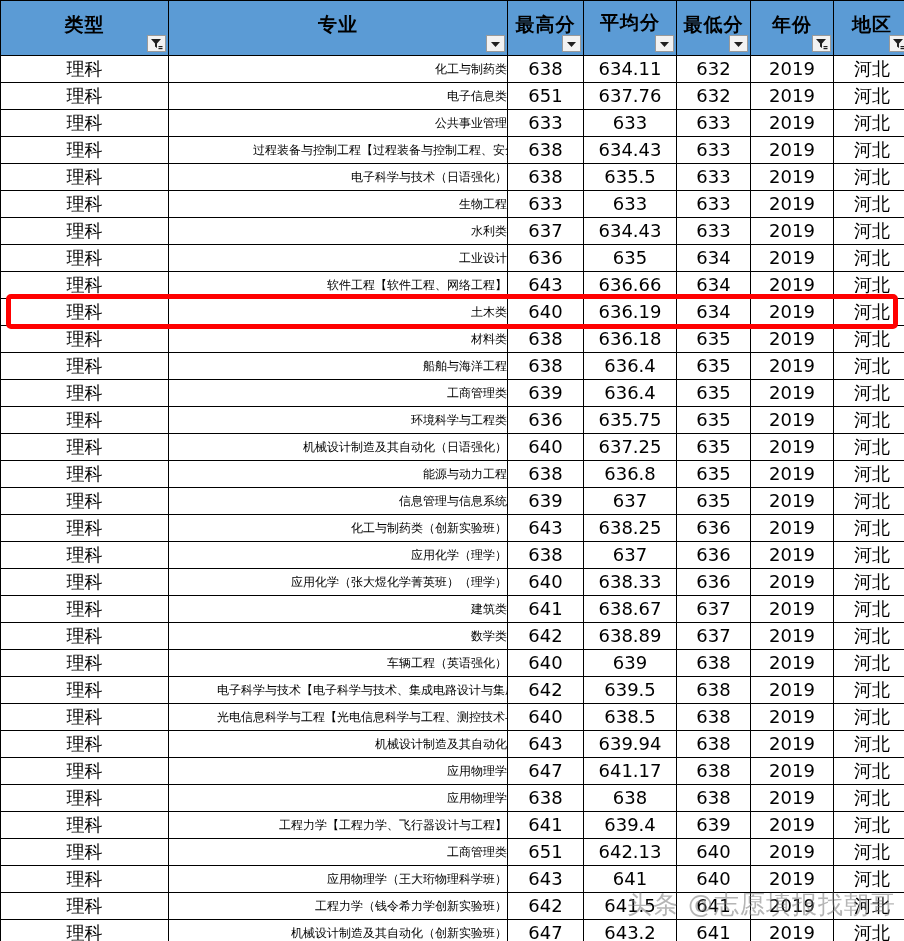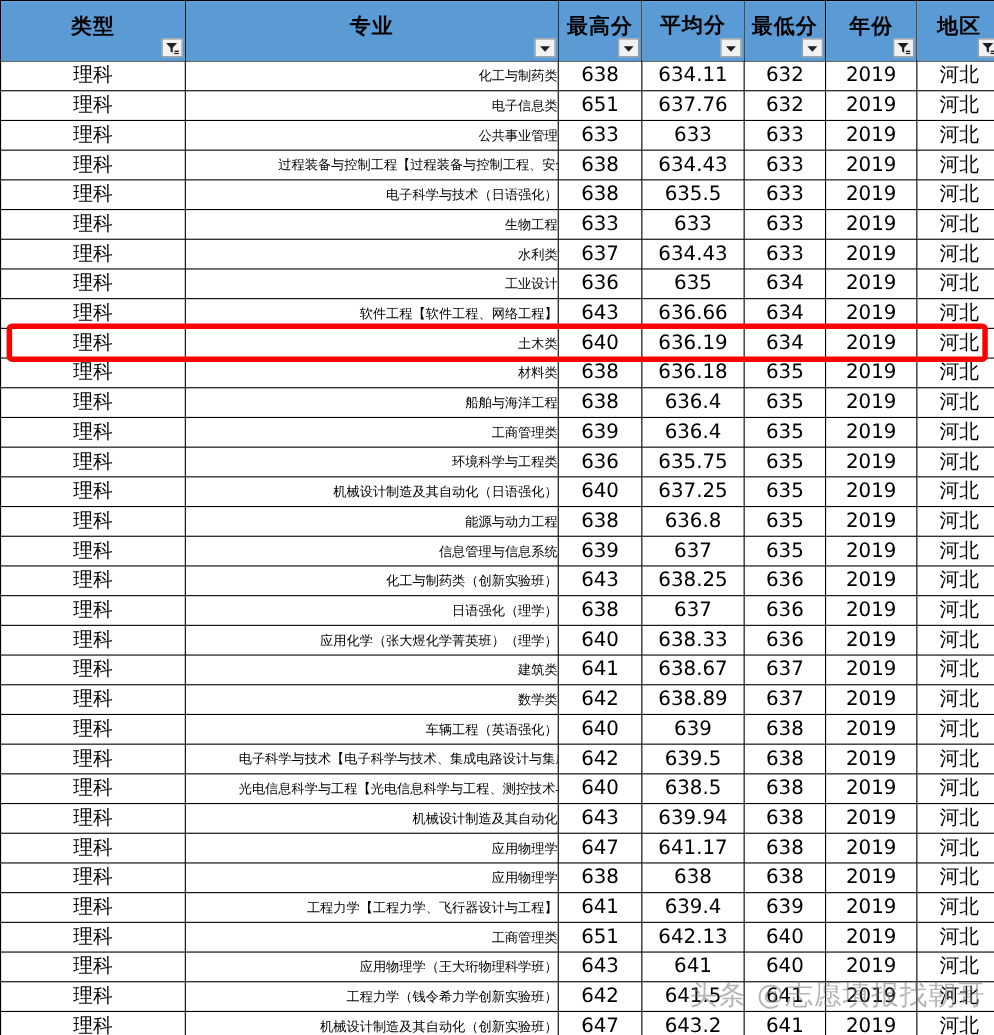--- a/index.html
+++ b/index.html
@@ -407,21 +407,21 @@
           </td>
           <td class="c-max">643</td>
           <td class="c-avg">638.25</td>
           <td class="c-min">636</td>
           <td class="c-year">2019</td>
           <td class="c-region">河北</td>
         </tr>
         <tr>
           <td class="c-type">理科</td>
           <td class="c-major">
-            <span class="major-text">日语强化（理学）</span>
+            <span class="major-text">应用化学（理学）</span>
           </td>
           <td class="c-max">638</td>
           <td class="c-avg">637</td>
           <td class="c-min">636</td>
           <td class="c-year">2019</td>
           <td class="c-region">河北</td>
         </tr>
         <tr>
           <td class="c-type">理科</td>
           <td class="c-major">

